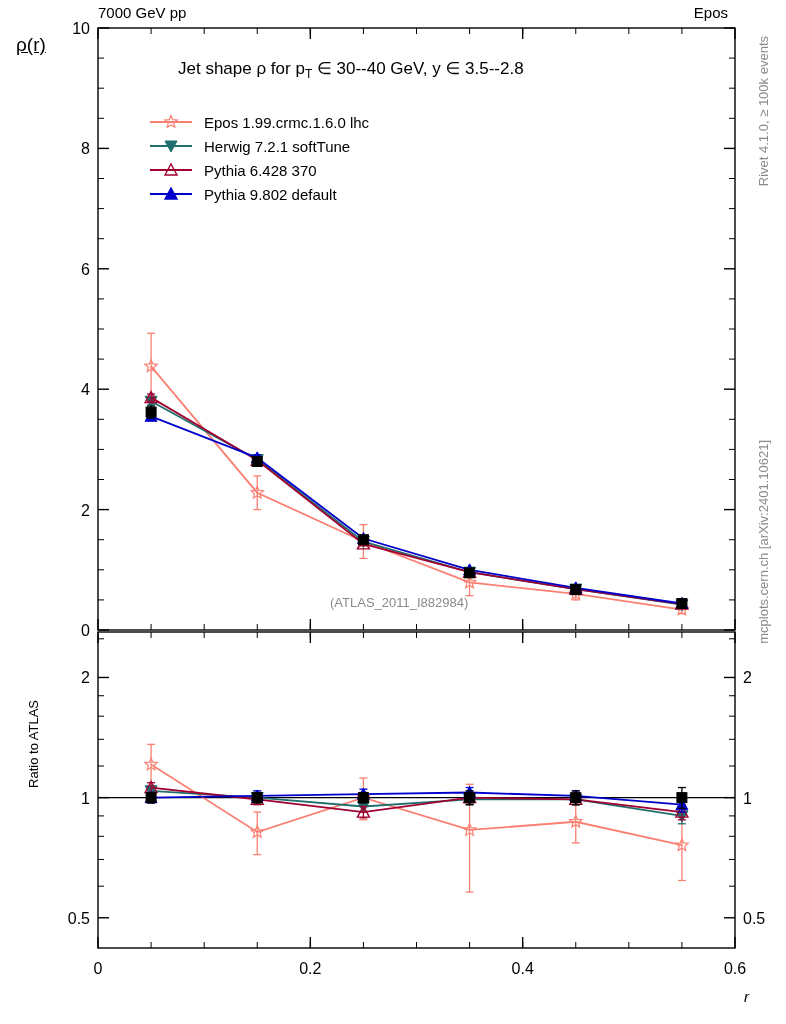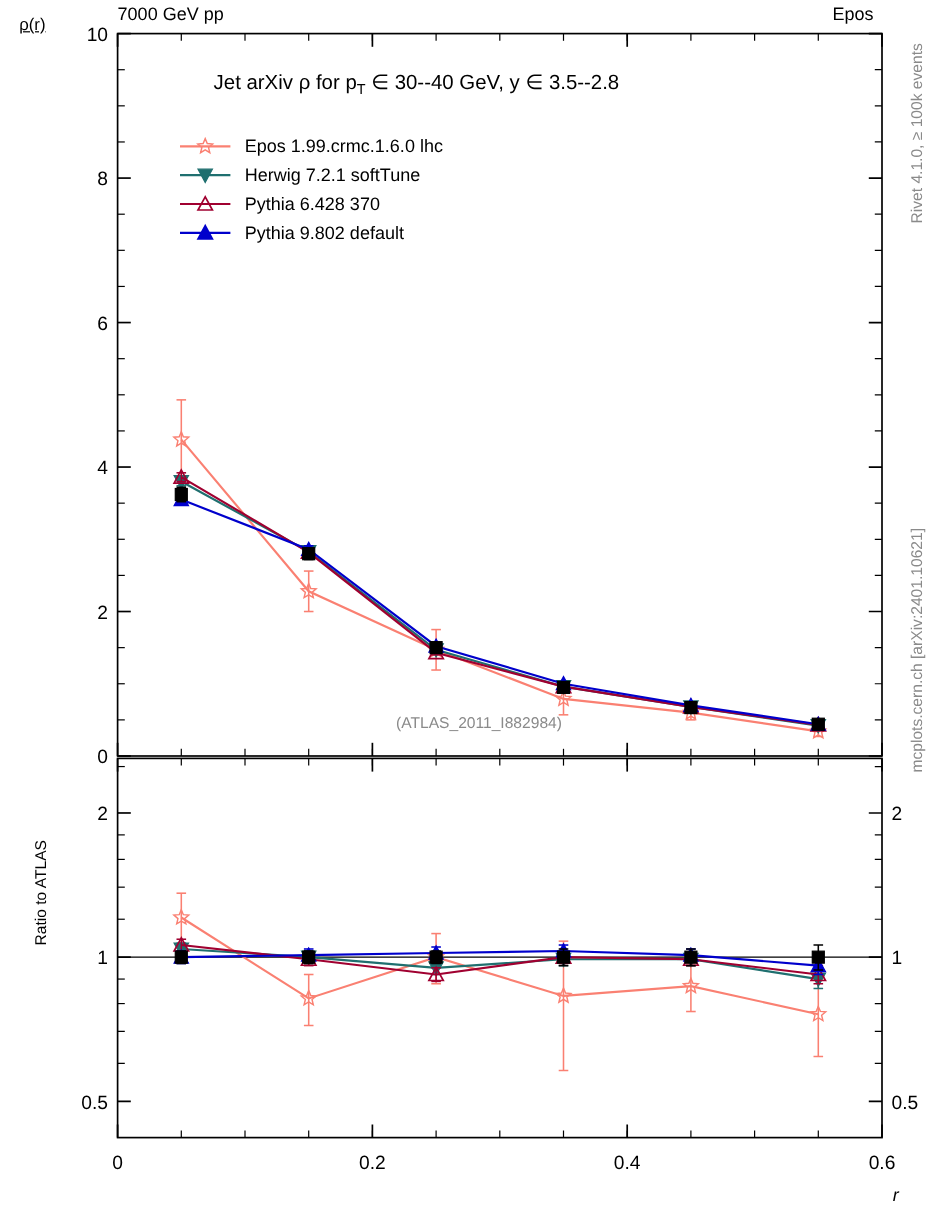--- a/index.html
+++ b/index.html
@@ -16,21 +16,21 @@
 <body>
 
 <div id="root">
 
   <div class="abs txt" style="left:98px;top:4px;">7000 GeV pp</div>
   <div class="abs txt" style="right:58px;top:4px;">Epos</div>
 
   <div class="abs small grey vert" style="left:756px;top:36px;">Rivet 4.1.0, ≥ 100k events</div>
   <div class="abs small grey vert" style="left:756px;top:440px;">mcplots.cern.ch [arXiv:2401.10621]</div>
 
-  <div class="abs" style="left:16px;top:12px;font-size:14px;text-decoration:underline;">
+  <div class="abs" style="left:16px;top:34px;font-size:19px;text-decoration:underline;">
     <span>ρ(r)</span>
   </div>
   <div class="abs small vert" style="left:26px;top:700px;">Ratio to ATLAS</div>
   <div class="abs txt" style="left:744px;top:988px;font-style:italic;">r</div>
 
   <svg id="plot" width="786" height="1024" class="abs" style="left:0;top:0;">
       <rect x="98" y="28" width="637" height="602" fill="none" stroke="#000" stroke-width="1.4"></rect>
       <rect x="98" y="632" width="637" height="316" fill="none" stroke="#000" stroke-width="1.4"></rect>
       <line x1="98" y1="630" x2="109" y2="630" stroke="#000" stroke-width="1.4"></line>
       <line x1="735" y1="630" x2="724" y2="630" stroke="#000" stroke-width="1.4"></line>
@@ -419,21 +419,21 @@
       <line x1="571.75" y1="790.8293819514035" x2="579.75" y2="790.8293819514035" stroke="#000000" stroke-width="1.3"></line>
       <line x1="571.75" y1="804.7039452829583" x2="579.75" y2="804.7039452829583" stroke="#000000" stroke-width="1.3"></line>
       <rect x="570.75" y="792.6278809573768" width="10" height="10" fill="#000000" stroke="#000000"></rect>
       <line x1="681.9166666666667" y1="787.5275772629536" x2="681.9166666666667" y2="808.3533328130735" stroke="#000000" stroke-width="1.3"></line>
       <line x1="677.9166666666667" y1="787.5275772629536" x2="685.9166666666667" y2="787.5275772629536" stroke="#000000" stroke-width="1.3"></line>
       <line x1="677.9166666666667" y1="808.3533328130735" x2="685.9166666666667" y2="808.3533328130735" stroke="#000000" stroke-width="1.3"></line>
       <rect x="676.9166666666667" y="792.6278809573768" width="10" height="10" fill="#000000" stroke="#000000"></rect>
     </svg>
 
   <div class="abs" style="left:178px;top:58px;font-size:17px;">
-    <span>Jet arXiv </span><span>ρ</span><span> for p</span><span style="font-size:12px;vertical-align:sub;">T</span><span> ∈ 30--40 GeV, y ∈ 3.5--2.8</span>
+    <span>Jet shape </span><span>ρ</span><span> for p</span><span style="font-size:12px;vertical-align:sub;">T</span><span> ∈ 30--40 GeV, y ∈ 3.5--2.8</span>
   </div>
 
   <div class="abs small grey" style="left:330px;top:595px;">(ATLAS_2011_I882984)</div>
 
   <div class="abs" id="legend" style="left:148px;top:110px;">
       <div style="display: flex; align-items: center; height: 24px; text-align: center;">
         <svg width="46" height="20">
           <line x1="2" y1="10" x2="44" y2="10" stroke="#fa8072" stroke-width="1.8"></line>
           <polygon points="23.00,3.50 24.72,7.63 29.18,7.99 25.78,10.90 26.82,15.26 23.00,12.93 19.18,15.26 20.22,10.90 16.82,7.99 21.28,7.63" fill="none" stroke="#fa8072" stroke-width="1.2"></polygon>
         </svg>

